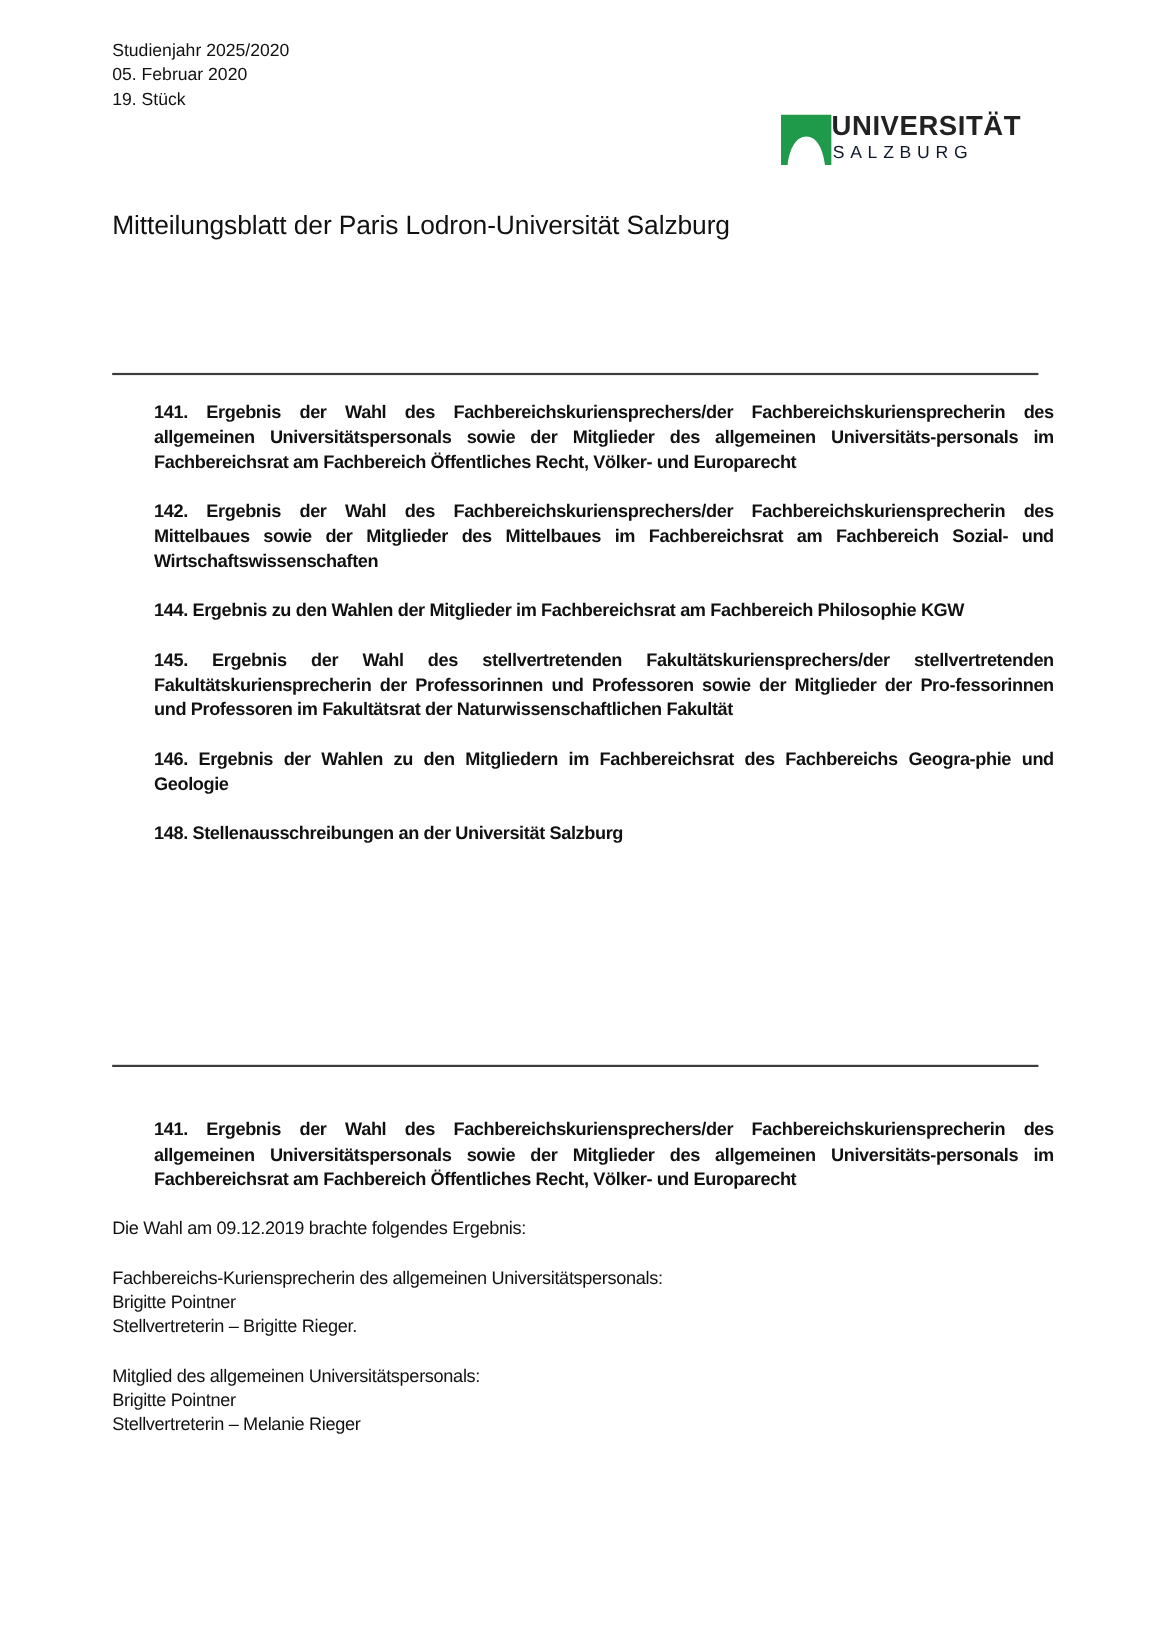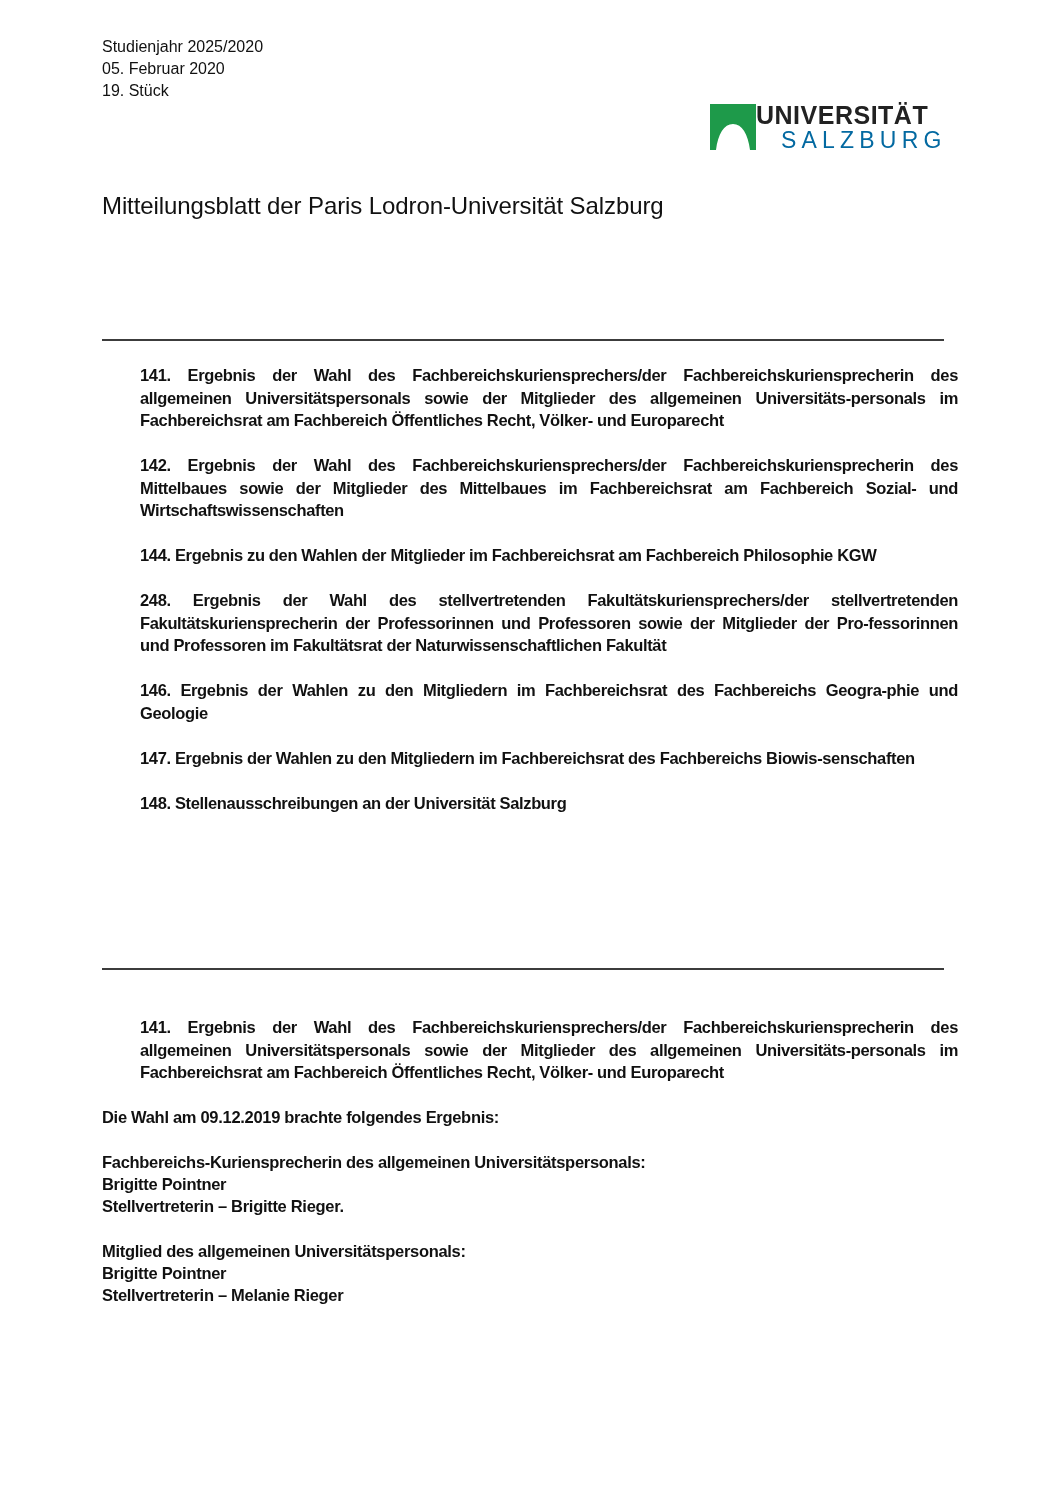--- a/index.html
+++ b/index.html
@@ -5,34 +5,34 @@
     html, body { margin: 0; padding: 0; background: #ffffff; }
     body {
       width: 1058px; height: 1497px; position: relative; overflow: hidden;
       font-family: "Liberation Sans", sans-serif; color: #111;
     }
     .meta { position: absolute; left: 102px; top: 36px; font-size: 16px; line-height: 22px; }
     .meta div { white-space: nowrap; }
     .logo { position: absolute; left: 710px; top: 66px; width: 210px; height: 54px; margin-top: 36px; }
     .logo .mark { position: absolute; left: 0; top: 2px; width: 46px; height: 46px; }
     .logo .w1 { position: absolute; left: 46px; top: 0px; font-size: 25px; font-weight: bold; letter-spacing: 0.5px; color: #222; line-height: 26px; }
-    .logo .w2 { position: absolute; left: 47px; top: 26px; font-size: 23px; letter-spacing: 5.2px; color: #0369a1; line-height: 24px; padding-left: 24px; }
+    .logo .w2 { position: absolute; left: 47px; top: 26px; font-size: 16px; letter-spacing: 5.2px; color: #0f172a; line-height: 24px; }
     .title { position: absolute; left: 102px; top: 192px; font-size: 24px; font-weight: normal; white-space: nowrap; letter-spacing: -0.1px; }
     .rule { position: absolute; left: 102px; width: 842px; height: 2px; background: #3c3c3c; }
     .rule.r1 { top: 339px; }
     .rule.r2 { top: 968px; }
     .toc { position: absolute; left: 102px; top: 364px; width: 856px; }
     .entry {
       font-size: 16.5px; font-weight: bold; line-height: 22.5px;
       text-align: justify; margin: 0 0 22.5px 0; letter-spacing: -0.35px;
     }
     .entry.last-line { text-align-last: left; margin-left: 38px; }
     .body { position: absolute; left: 102px; top: 1016px; width: 856px; }
     .body .entry { margin-bottom: 22.5px; }
-    .p { font-size: 16.5px; line-height: 22.3px; margin: 0; letter-spacing: -0.3px; font-weight: bold; }
+    .p { font-size: 16.5px; line-height: 22.3px; margin: 0; letter-spacing: -0.3px; }
     .gap { height: 22.3px; }
   </style>
 </head>
 <body>
 
 <div class="meta">
   <div>Studienjahr 2025/2020</div>
   <div>05. Februar 2020</div>
   <div>19. Stück</div>
 </div>
@@ -46,23 +46,22 @@
 </div>
 
 <div class="title">Mitteilungsblatt der Paris Lodron-Universität Salzburg</div>
 
 <div class="rule r1"></div>
 
 <div class="toc">
   <p class="entry last-line">141. Ergebnis der Wahl des Fachbereichskuriensprechers/der Fachbereichskuriensprecherin des allgemeinen Universitätspersonals sowie der Mitglieder des allgemeinen Universitäts-personals im Fachbereichsrat am Fachbereich Öffentliches Recht, Völker- und Europarecht</p>
   <p class="entry last-line">142. Ergebnis der Wahl des Fachbereichskuriensprechers/der Fachbereichskuriensprecherin des Mittelbaues sowie der Mitglieder des Mittelbaues im Fachbereichsrat am Fachbereich Sozial- und Wirtschaftswissenschaften</p>
   <p class="entry last-line">144. Ergebnis zu den Wahlen der Mitglieder im Fachbereichsrat am Fachbereich Philosophie KGW</p>
-  <p class="entry last-line">248. Ergebnis der Wahl des stellvertretenden Fakultätskuriensprechers/der stellvertretenden Fakultätskuriensprecherin der Professorinnen und Professoren sowie der Mitglieder der Pro-fessorinnen und Professoren im Fakultätsrat der Naturwissenschaftlichen Fakultät</p>
+  <p class="entry last-line">145. Ergebnis der Wahl des stellvertretenden Fakultätskuriensprechers/der stellvertretenden Fakultätskuriensprecherin der Professorinnen und Professoren sowie der Mitglieder der Pro-fessorinnen und Professoren im Fakultätsrat der Naturwissenschaftlichen Fakultät</p>
   <p class="entry last-line">146. Ergebnis der Wahlen zu den Mitgliedern im Fachbereichsrat des Fachbereichs Geogra-phie und Geologie</p>
-  <p class="entry last-line">147. Ergebnis der Wahlen zu den Mitgliedern im Fachbereichsrat des Fachbereichs Biowis-senschaften</p>
   <p class="entry last-line">148. Stellenausschreibungen an der Universität Salzburg</p>
 </div>
 
 <div class="rule r2"></div>
 
 <div class="body">
   <p class="entry last-line">141. Ergebnis der Wahl des Fachbereichskuriensprechers/der Fachbereichskuriensprecherin des allgemeinen Universitätspersonals sowie der Mitglieder des allgemeinen Universitäts-personals im Fachbereichsrat am Fachbereich Öffentliches Recht, Völker- und Europarecht</p>
   <p class="p">Die Wahl am 09.12.2019 brachte folgendes Ergebnis:</p>
   <div class="gap"></div>
   <p class="p">Fachbereichs-Kuriensprecherin des allgemeinen Universitätspersonals:</p>

